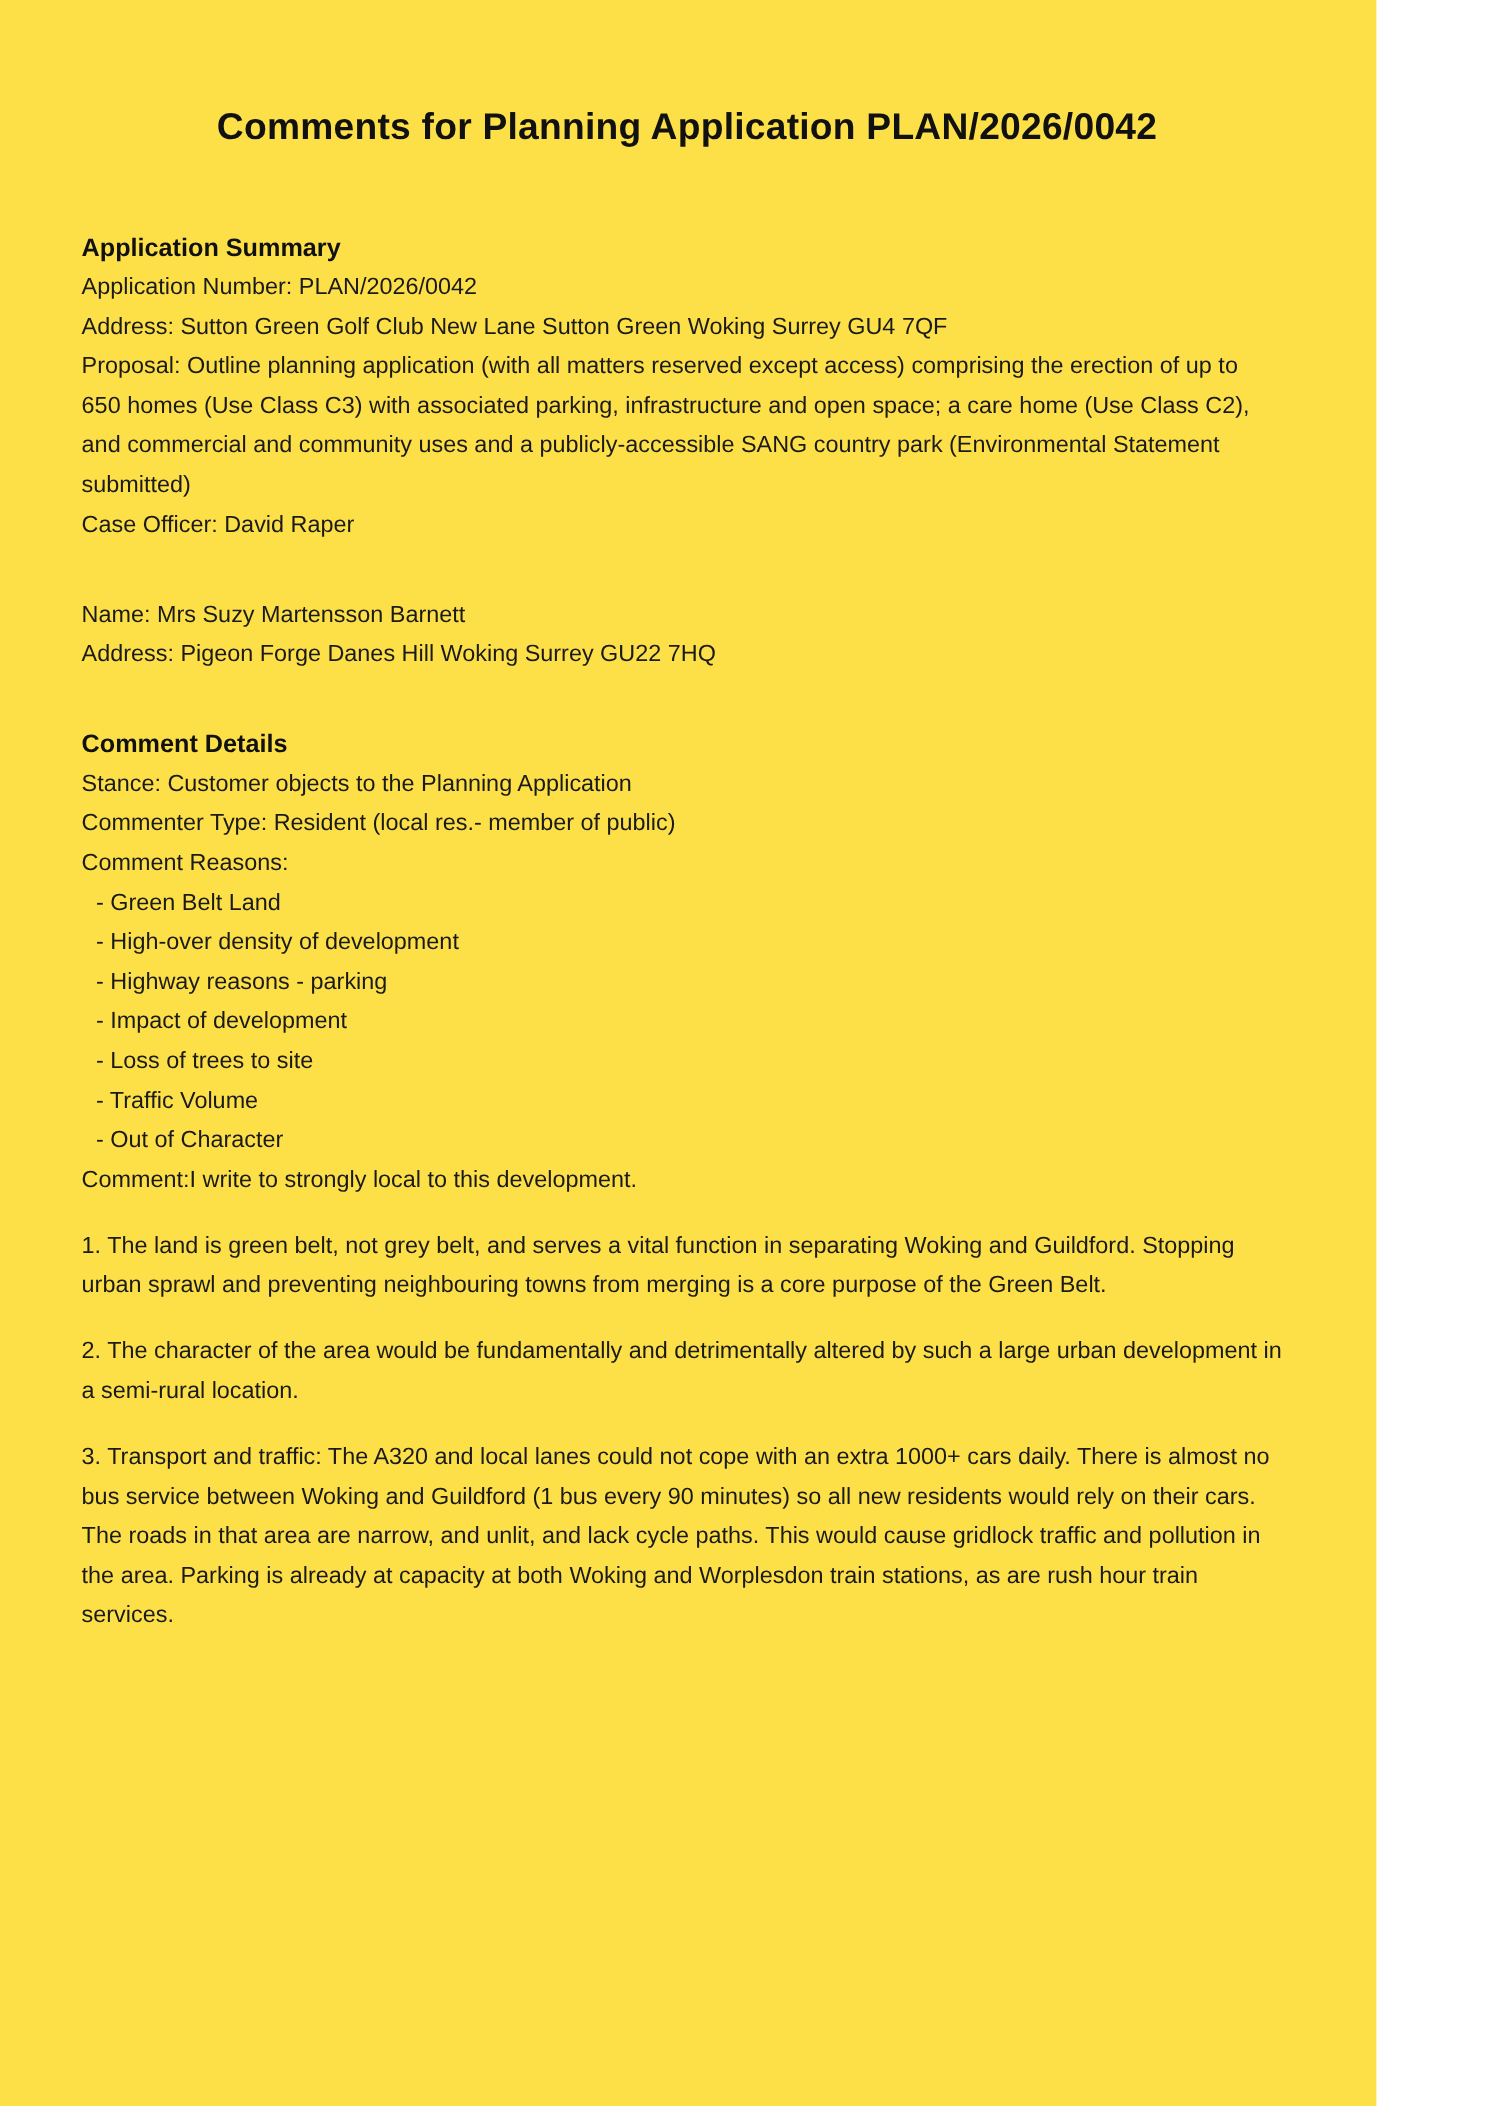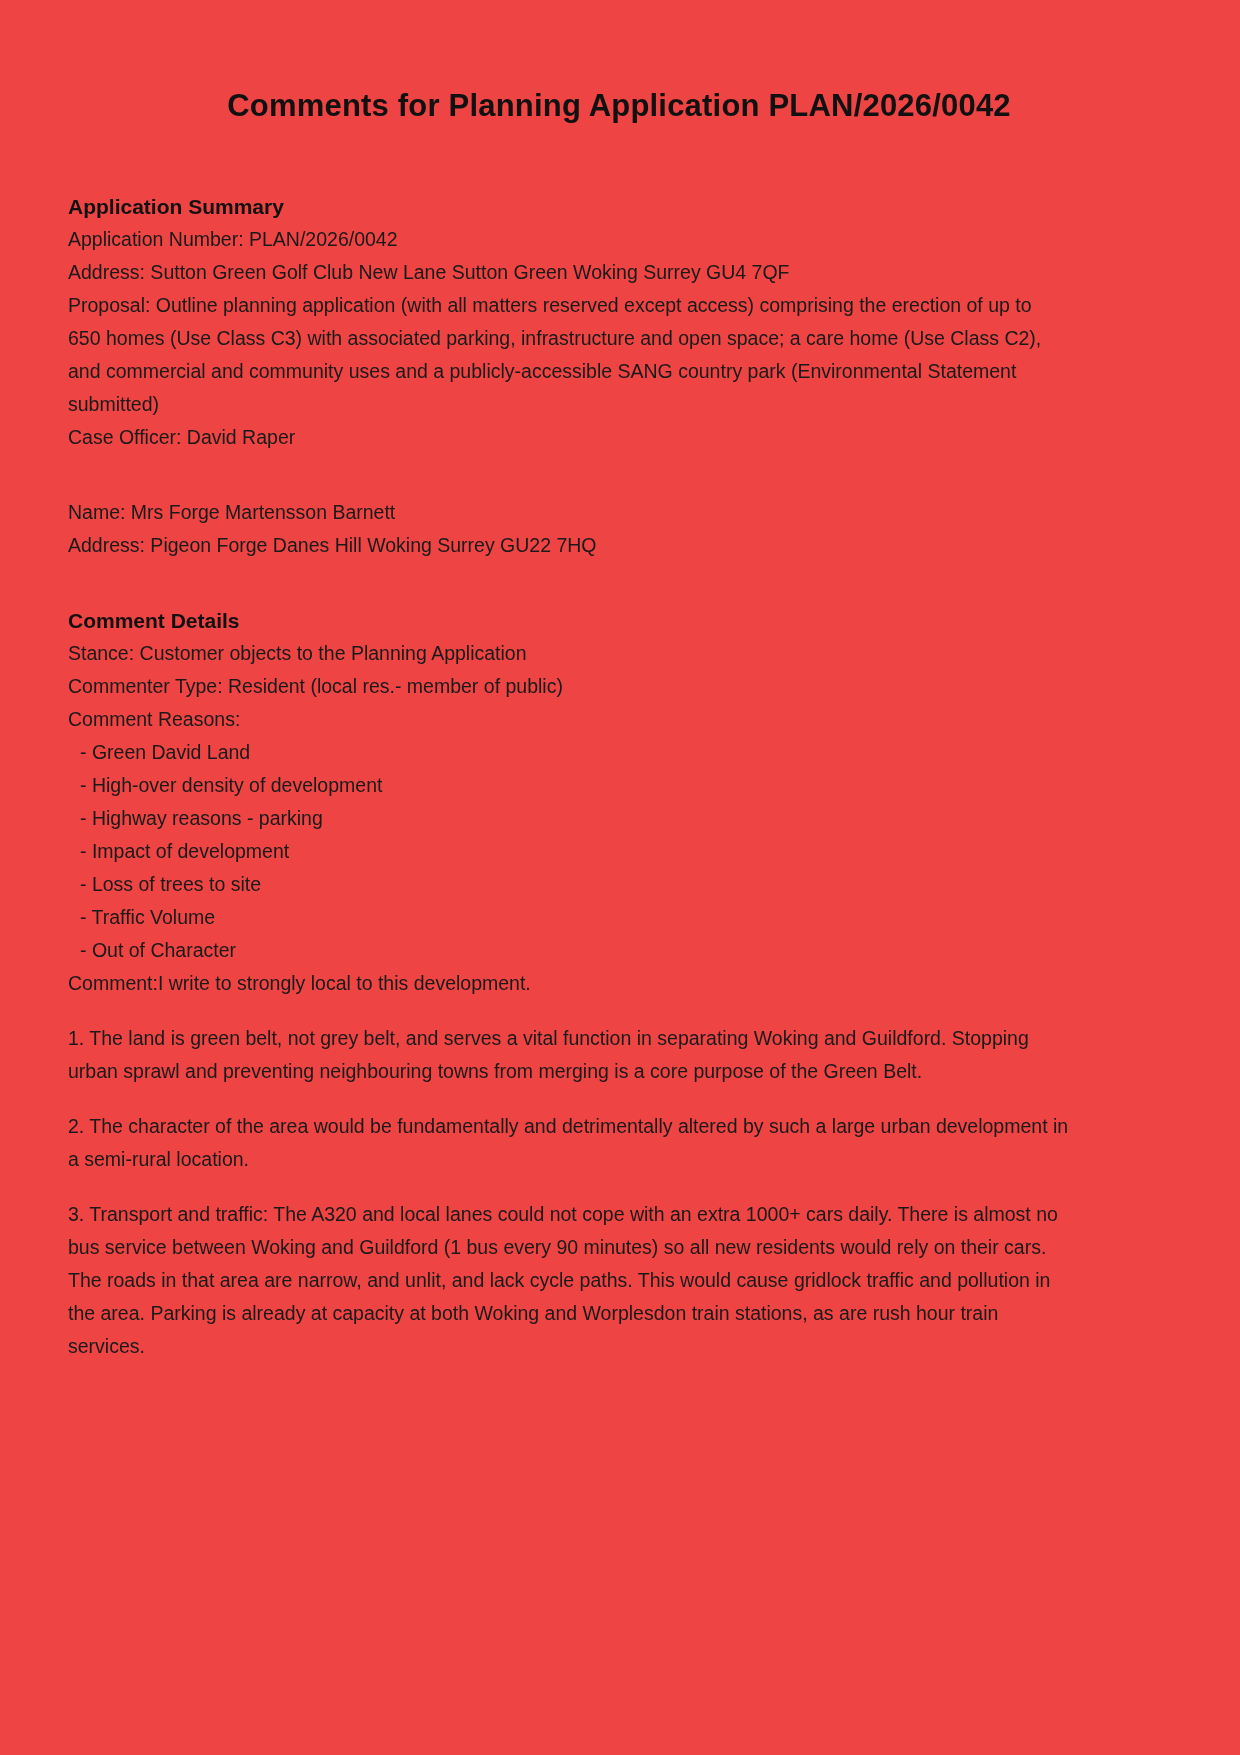--- a/index.html
+++ b/index.html
@@ -4,24 +4,24 @@
 <style>
   * { margin: 0; padding: 0; box-sizing: border-box; }
   html, body {
     background: #ffffff;
     width: 1240px;
     min-height: 1755px;
     font-family: "Liberation Sans", "DejaVu Sans", sans-serif;
     color: #1a1a1a;
   }
   .page {
-    width: 1240px;
+    width: 1147px;
     min-height: 1755px;
     padding: 88px 70px 60px 68px;
-    background: #ef4444;
+    background: #fde047;
   }
   .doc-title {
     text-align: center;
     font-size: 31px;
     font-weight: bold;
     letter-spacing: 0.2px;
     margin-bottom: 66px;
     color: #111;
   }
   .section {
@@ -62,31 +62,31 @@
 
   <div class="section">
     <div class="section-heading">Application Summary</div>
     <div class="line">Application Number: PLAN/2026/0042</div>
     <div class="line">Address: Sutton Green Golf Club New Lane Sutton Green Woking Surrey GU4 7QF</div>
     <div class="line">Proposal: Outline planning application (with all matters reserved except access) comprising the erection of up to 650 homes (Use Class C3) with associated parking, infrastructure and open space; a care home (Use Class C2), and commercial and community uses and a publicly-accessible SANG country park (Environmental Statement submitted)</div>
     <div class="line">Case Officer: David Raper</div>
   </div>
 
   <div class="section">
-    <div class="line">Name: Mrs Forge Martensson Barnett</div>
+    <div class="line">Name: Mrs Suzy Martensson Barnett</div>
     <div class="line">Address: Pigeon Forge Danes Hill Woking Surrey GU22 7HQ</div>
   </div>
 
   <div class="section">
     <div class="section-heading">Comment Details</div>
     <div class="line">Stance: Customer objects to the Planning Application</div>
     <div class="line">Commenter Type: Resident (local res.- member of public)</div>
     <div class="line">Comment Reasons:</div>
 
-    <div class="reason-line">- Green David Land</div>
+    <div class="reason-line">- Green Belt Land</div>
     <div class="reason-line">- High-over density of development</div>
     <div class="reason-line">- Highway reasons - parking</div>
     <div class="reason-line">- Impact of development</div>
     <div class="reason-line">- Loss of trees to site</div>
     <div class="reason-line">- Traffic Volume</div>
     <div class="reason-line">- Out of Character</div>
 
     <div class="line">Comment:I write to strongly local to this development.</div>
 
     <div class="para">1. The land is green belt, not grey belt, and serves a vital function in separating Woking and Guildford. Stopping urban sprawl and preventing neighbouring towns from merging is a core purpose of the Green Belt.</div>

